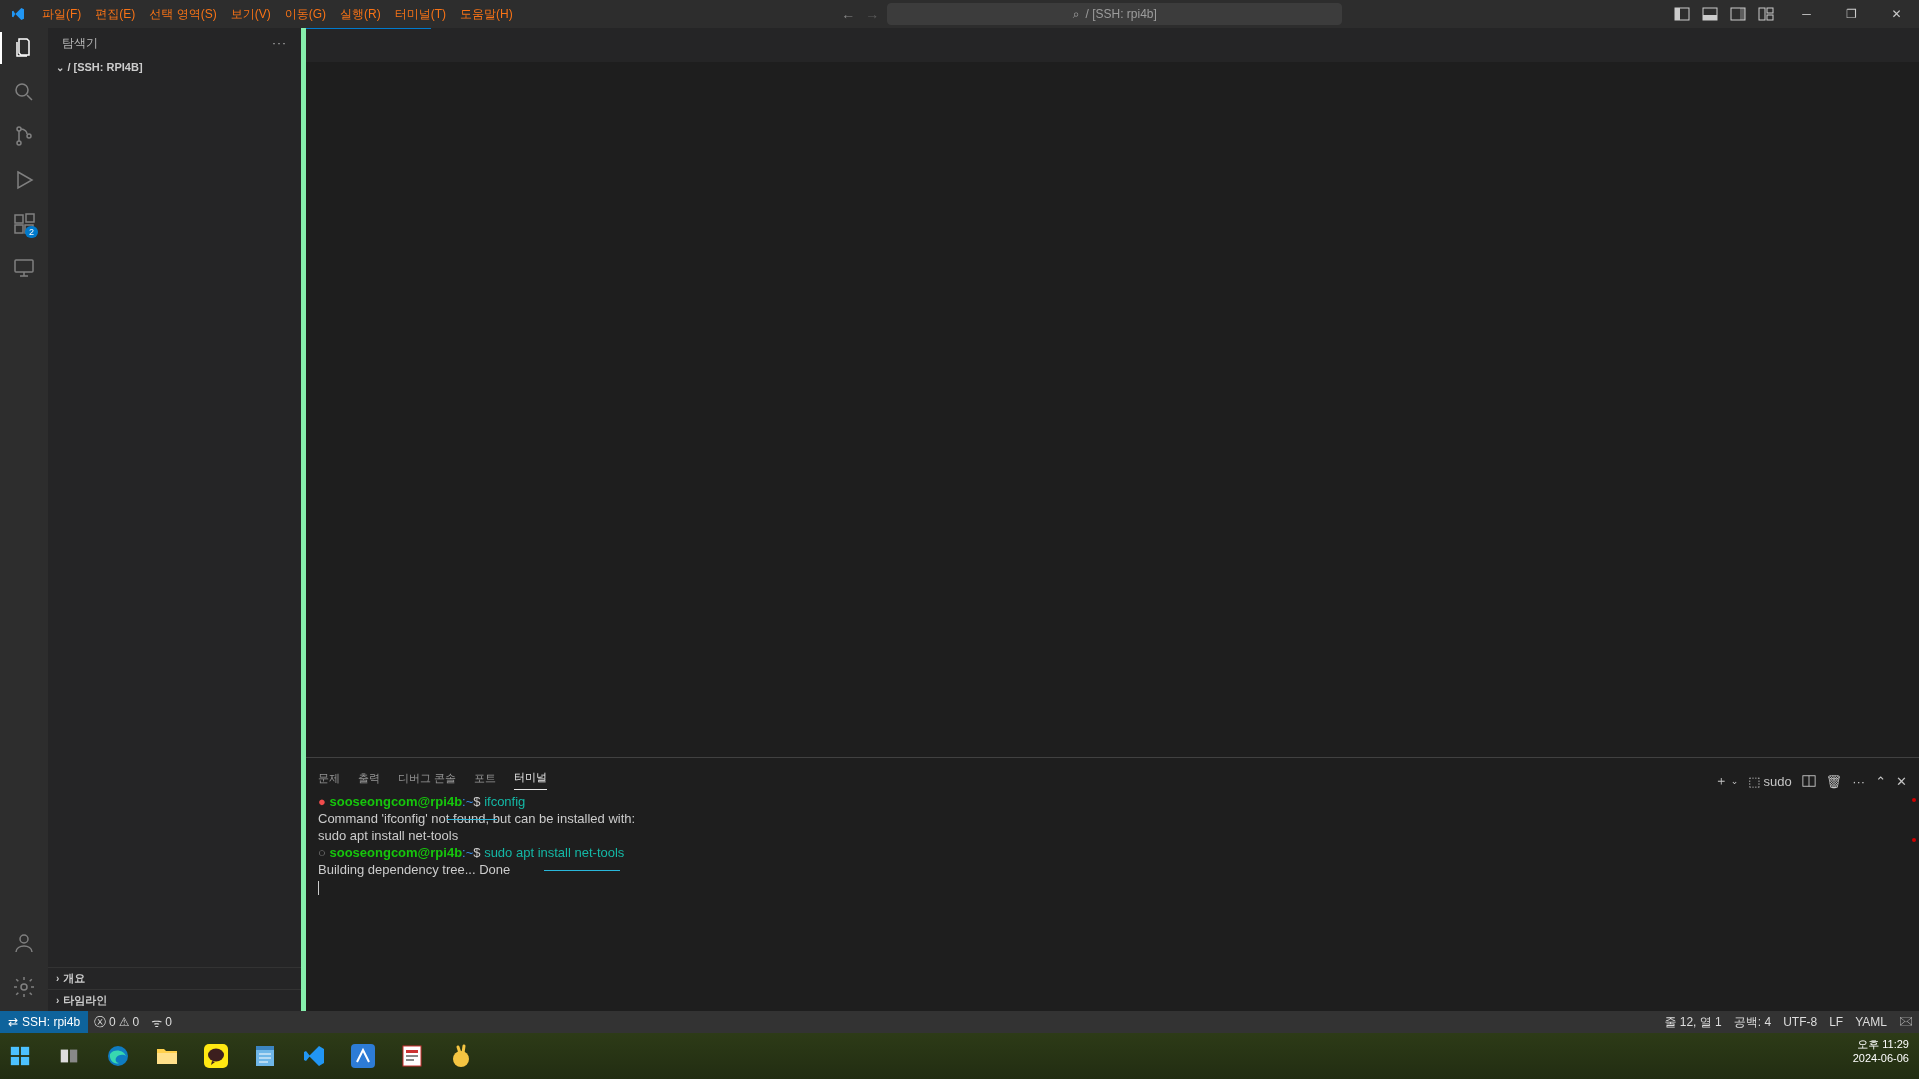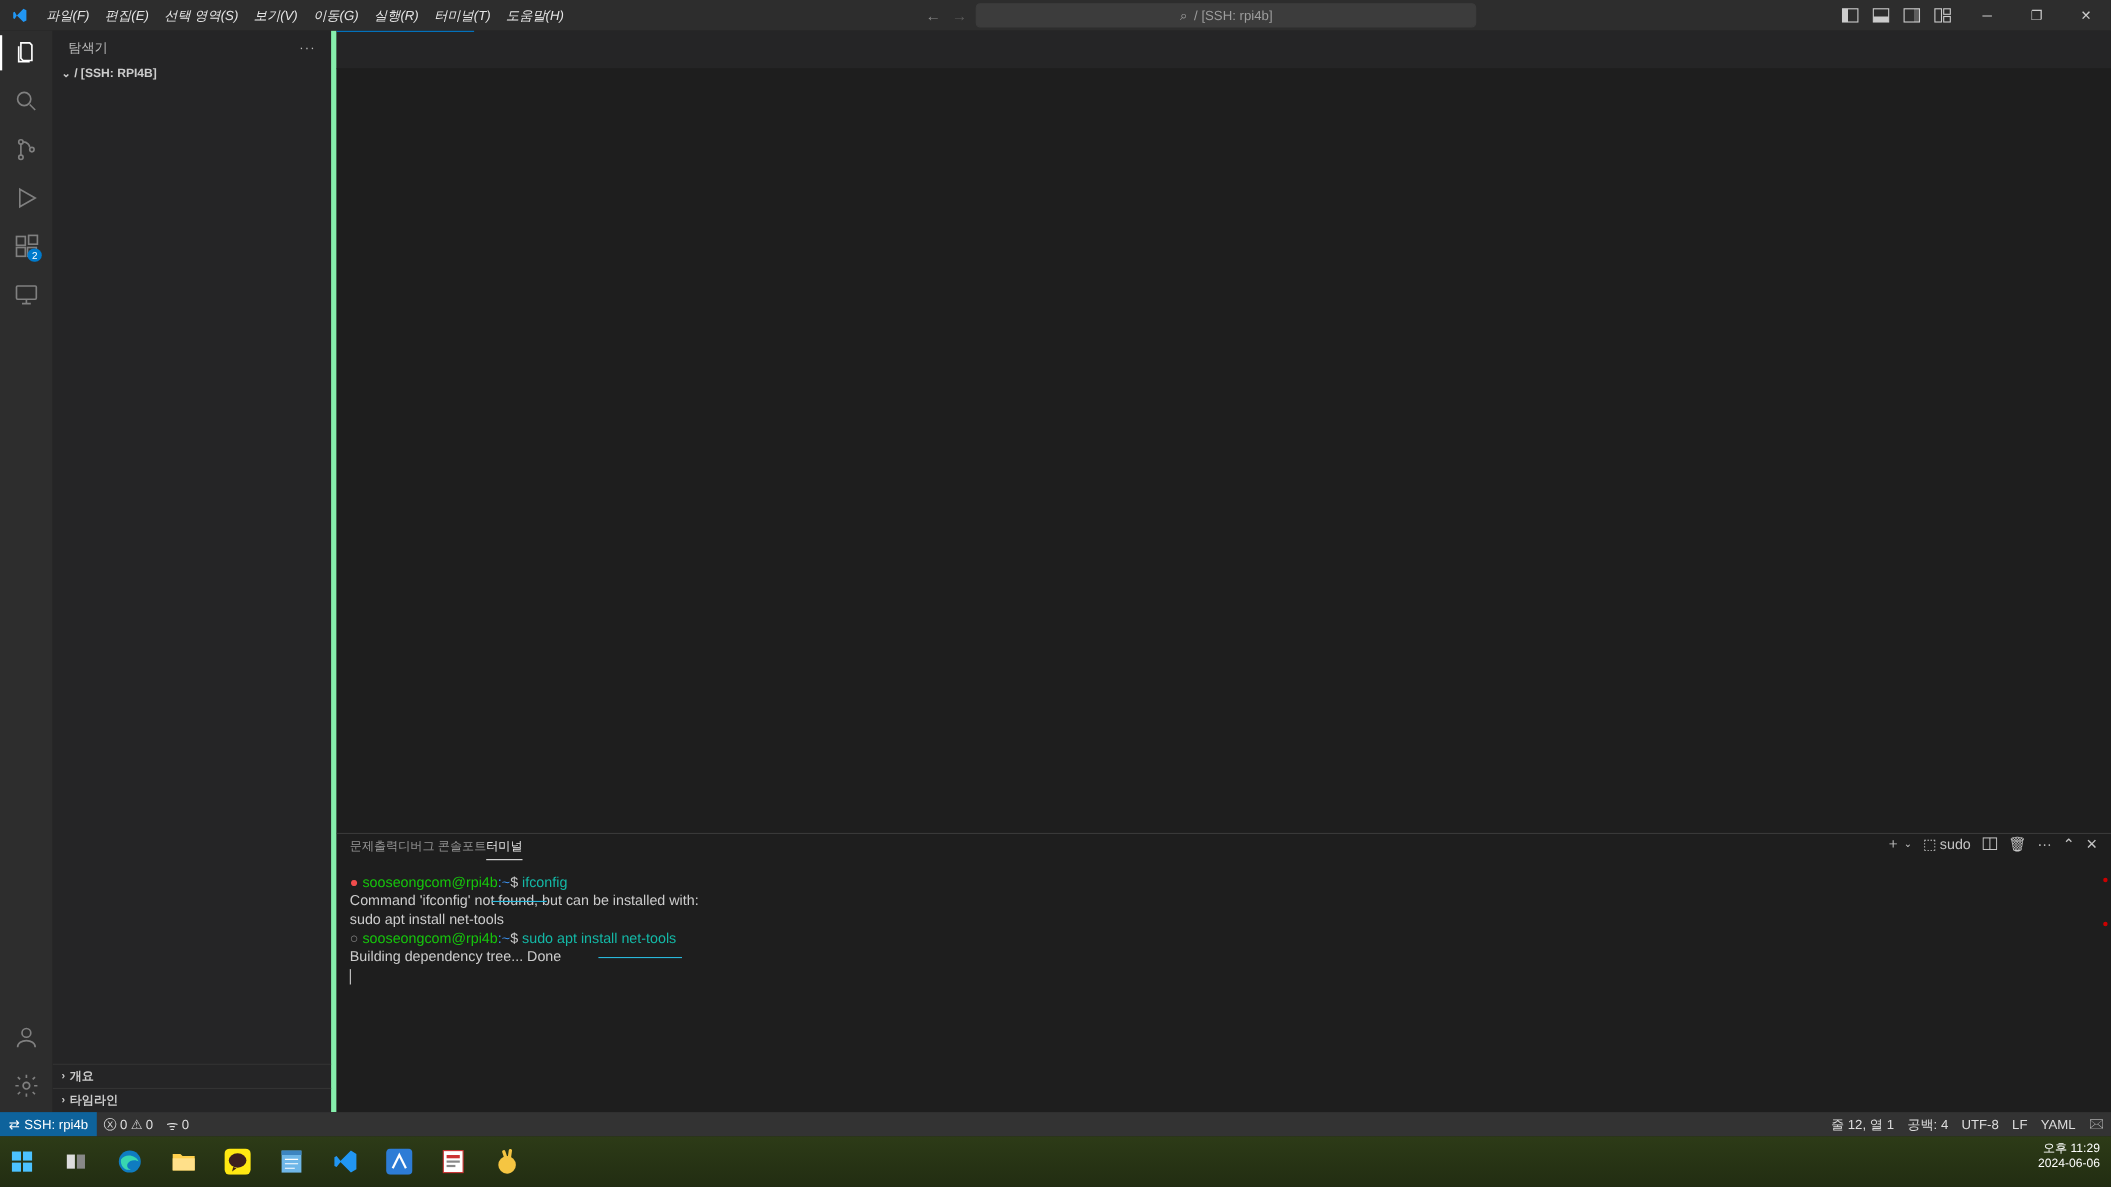--- a/index.html
+++ b/index.html
@@ -4,21 +4,21 @@
 <style>
 * { margin:0; padding:0; box-sizing:border-box; font-family:"Segoe UI","Malgun Gothic",sans-serif; }
 html,body { width:1919px; height:1079px; overflow:hidden; background:#000; }
 .win { width:1919px; height:1079px; display:flex; flex-direction:column; background:#1e1e1e; color:#cccccc; }
 
 
 .titlebar { height:28px; background:#2d2d2d; display:flex; align-items:center; font-size:12px; }
 .titlebar .logo { width:35px; display:flex; align-items:center; justify-content:center; }
 .titlebar .logo svg { width:16px; height:16px; }
 .menus { display:flex; }
-.menus .m { padding:0 7px; color:#e5e5e5; cursor:default;font-style:italic; }
+.menus .m { padding:0 7px; color:#f97316; cursor:default; }
 .tb-center { flex:1; display:flex; align-items:center; justify-content:center; gap:8px; }
 .nav-arrows { display:flex; gap:10px; color:#8a8a8a; font-size:14px; }
 .search { width:455px; height:22px; background:#3c3c3c; border:1px solid #3c3c3c; border-radius:4px; display:flex; align-items:center; justify-content:center; gap:6px; color:#9d9d9d; font-size:12px; }
 .tb-right { display:flex; align-items:center; margin-left:auto; }
 .tb-icons { display:flex; gap:12px; padding:0 10px; color:#c8c8c8; }
 .tb-icons span, .win-controls span { width:16px; text-align:center; }
 .win-controls { display:flex; }
 .win-controls span { width:45px; height:28px; display:flex; align-items:center; justify-content:center; color:#ccc; }
 
 
@@ -43,28 +43,28 @@
 .sb-sec .chev { font-size:10px; }
 
 
 .maincol { flex:1; display:flex; flex-direction:column; min-width:0; }
 .tabstrip { height:35px; background:#252526; border-bottom:1px solid #1e1e1e; position:relative; }
 .tabstrip::before { content:""; position:absolute; left:0; top:0; width:125px; height:1px; background:#007acc; }
 .editor { flex:1; background:#1e1e1e; position:relative; }
 
 
 .panel { height:254px; border-top:1px solid #414141; background:#1e1e1e; display:flex; flex-direction:column; }
-.panel-tabs { height:32px; display:flex; align-items:flex-start; padding:0 12px; font-size:11px; }
+.panel-tabs { height:32px; display:flex; align-items:flex-end; padding:0 12px; font-size:11px; gap:18px; }
 .panel-tabs .pt { color:#969696; cursor:default; padding:4px 0; }
 .panel-tabs .pt.active { color:#e7e7e7; border-bottom:1px solid #e7e7e7; }
 .panel-actions { margin-left:auto; display:flex; align-items:center; gap:10px; color:#c5c5c5; font-size:13px; }
 .panel-actions .pa { display:flex; align-items:center; gap:3px; }
 .term { flex:1; padding:3px 12px; font-family:Consolas,"Courier New",monospace; font-size:13px; line-height:17px; color:#cccccc; overflow:hidden; position:relative; }
 .term .red-dot { color:#f14c4c; }
-.term .prompt { color:#16c60c; font-weight:normal; }
+.term .prompt { color:#16c60c; font-weight:bold; }
 .term .prompt2 { color:#3b8eea; }
 .term .cmd { color:#14b8a6; }
 .term .ul { position:relative; }
 .term .ul-line { position:absolute; height:1px; background:#29b8db; }
 
 
 .status { height:22px; background:#333333; display:flex; align-items:center; font-size:12px; color:#fff; }
 .status .remote { background:#0e639c; height:100%; display:flex; align-items:center; padding:0 8px; gap:4px; }
 .status .sitem { padding:0 6px; display:flex; align-items:center; gap:3px; color:#ddd; }
 .status .spacer { flex:1; }

